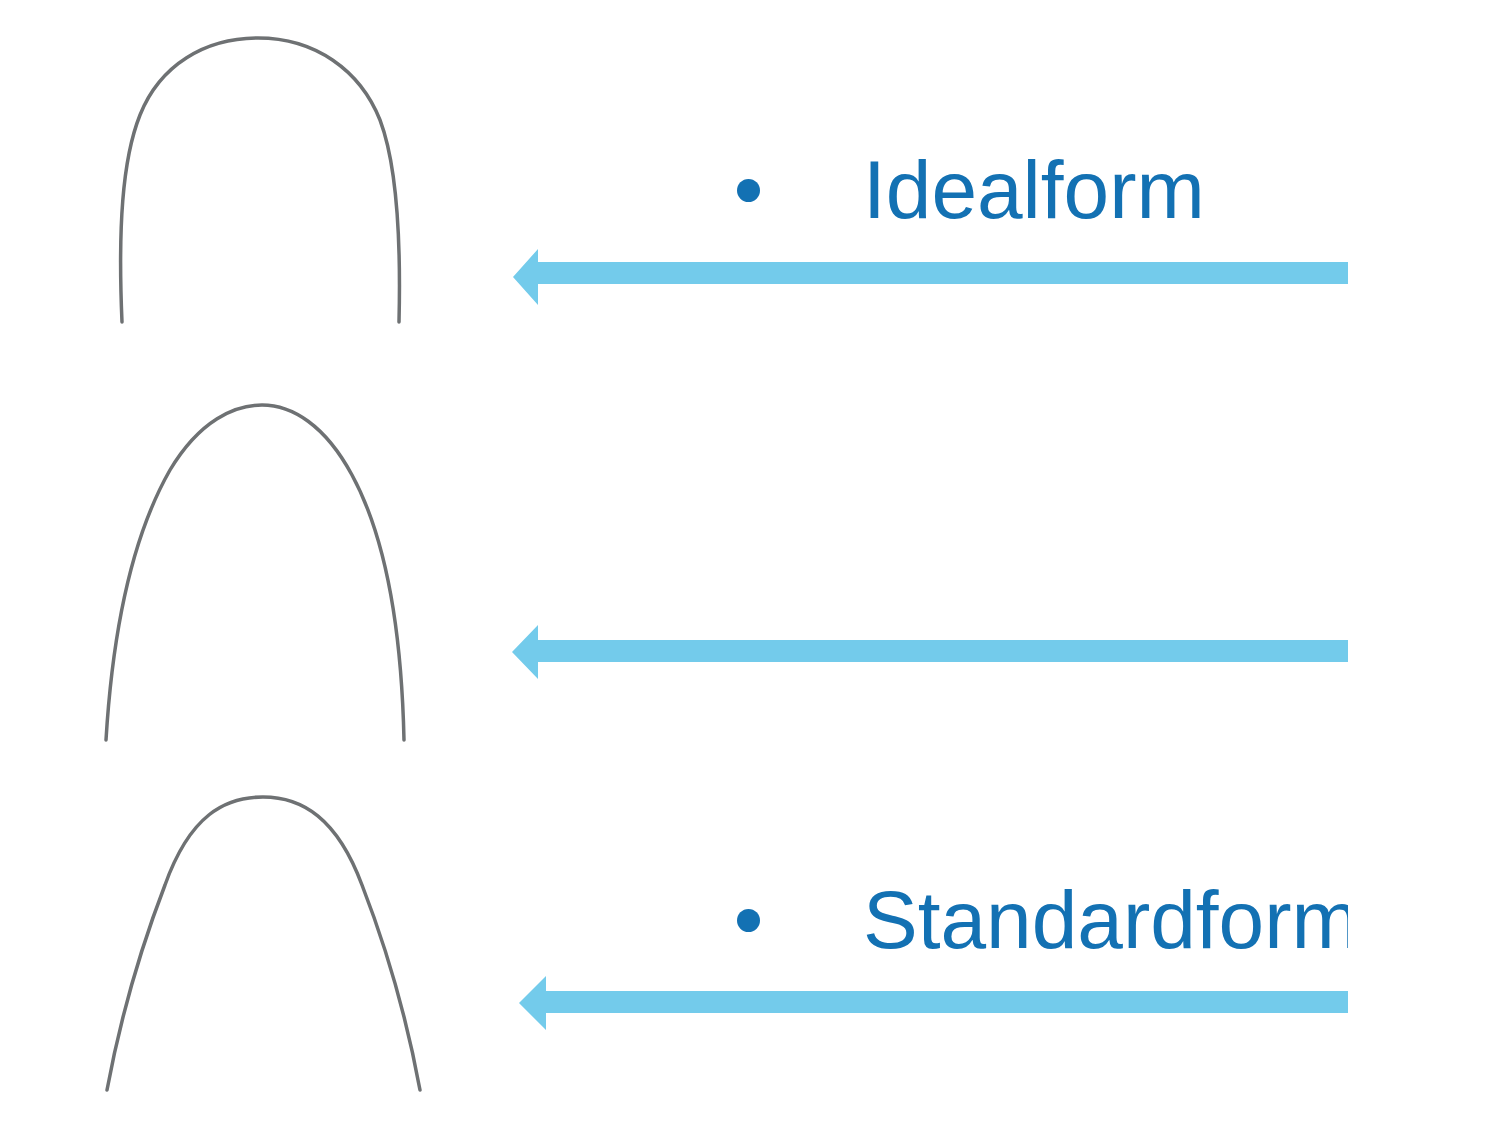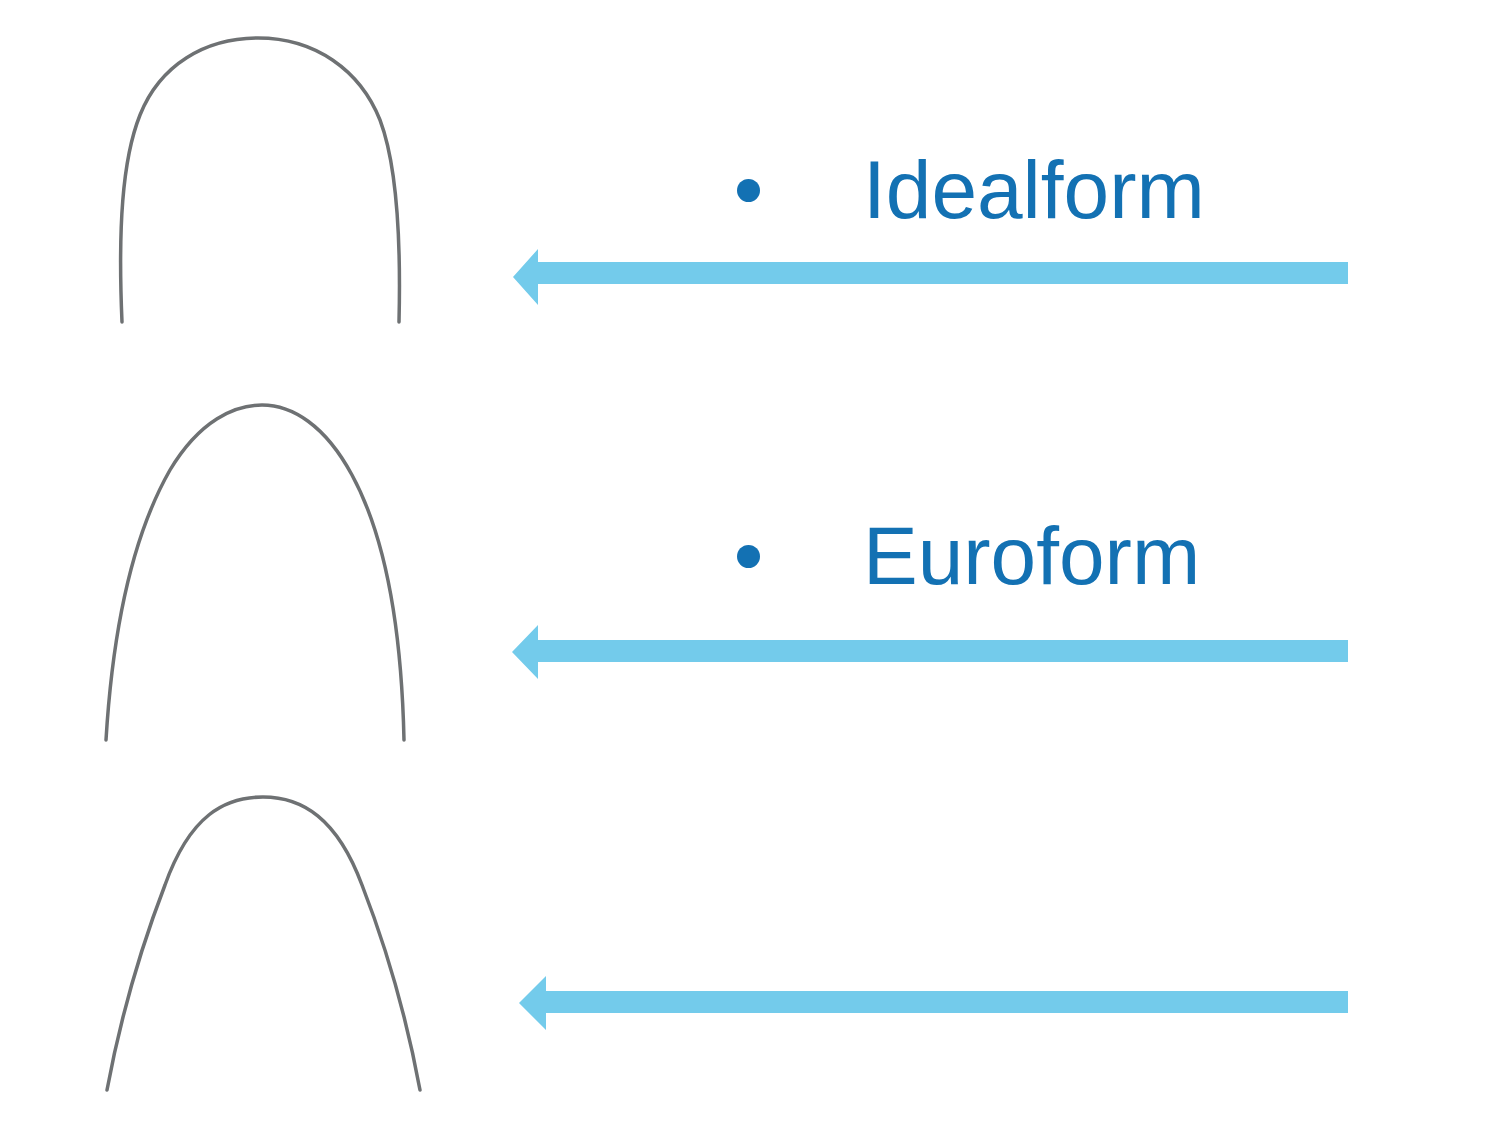--- a/index.html
+++ b/index.html
@@ -84,25 +84,25 @@
 
   <svg class="arch arch-standard" viewBox="0 0 330 305" xmlns="http://www.w3.org/2000/svg">
     <path d="M 7 300 C 20 230 40 160 65 95 C 90 25 125 7 163 7 C 202 7 237 28 262 95 C 288 162 308 235 320 300"></path>
   </svg>
 
   <div class="row row-1">
     <span class="bullet"></span>
     <span class="label">Idealform</span>
   </div>
 
-  <div class="row row-2">
+
+  <div class="row row-3">
     <span class="bullet"></span>
-    <span class="label">Euroform</span>
+    <span class="label">Standardform</span>
   </div>
-
 
   <svg class="arrow arrow-1" viewBox="0 0 995 60" xmlns="http://www.w3.org/2000/svg">
     <polygon points="8,30 33,2 33,15 995,15 995,37 33,37 33,58"></polygon>
   </svg>
 
   <svg class="arrow arrow-2" viewBox="0 0 995 60" xmlns="http://www.w3.org/2000/svg">
     <polygon points="7,29 33,2 33,17 995,17 995,39 33,39 33,56"></polygon>
   </svg>
 
   <svg class="arrow arrow-3" viewBox="0 0 990 60" xmlns="http://www.w3.org/2000/svg">

